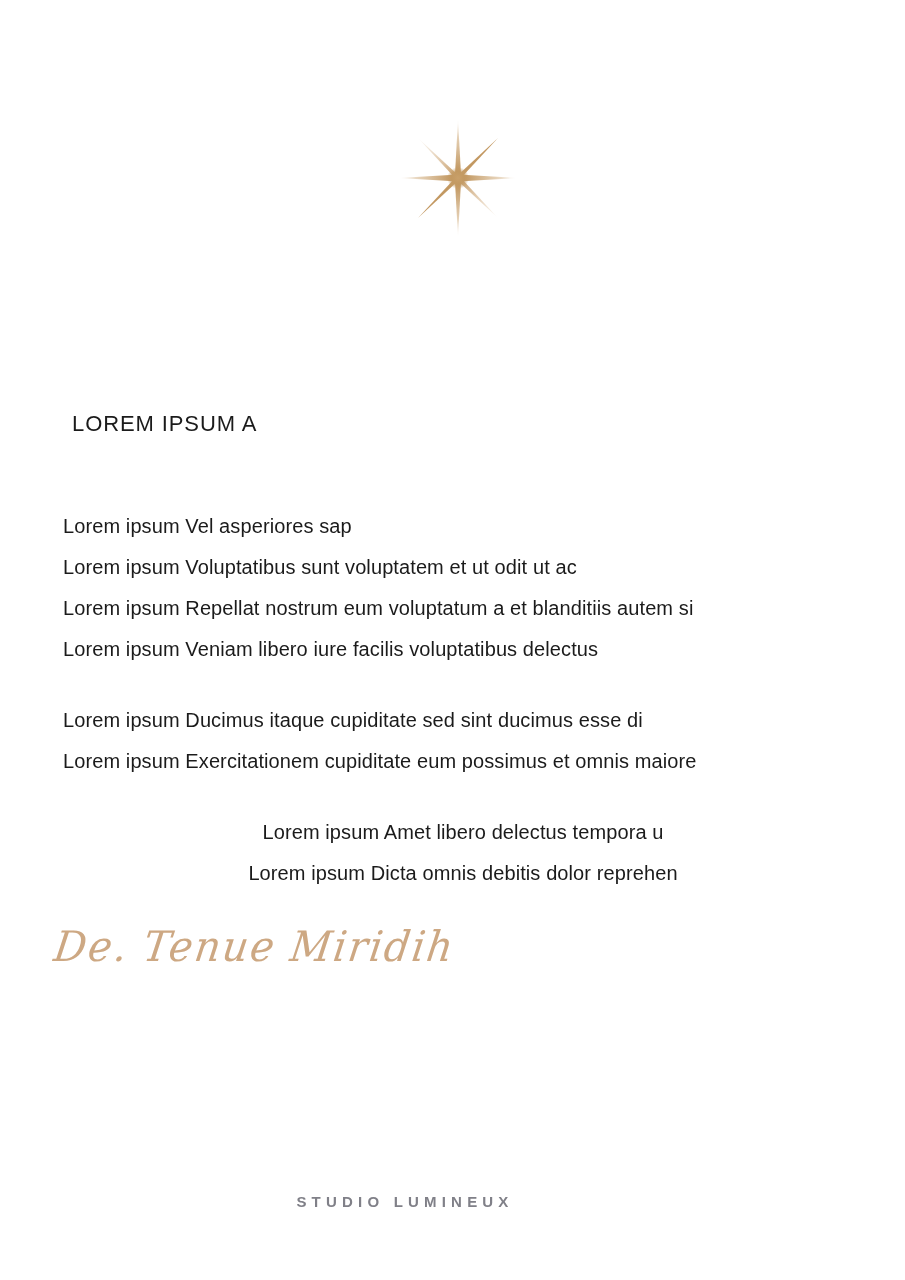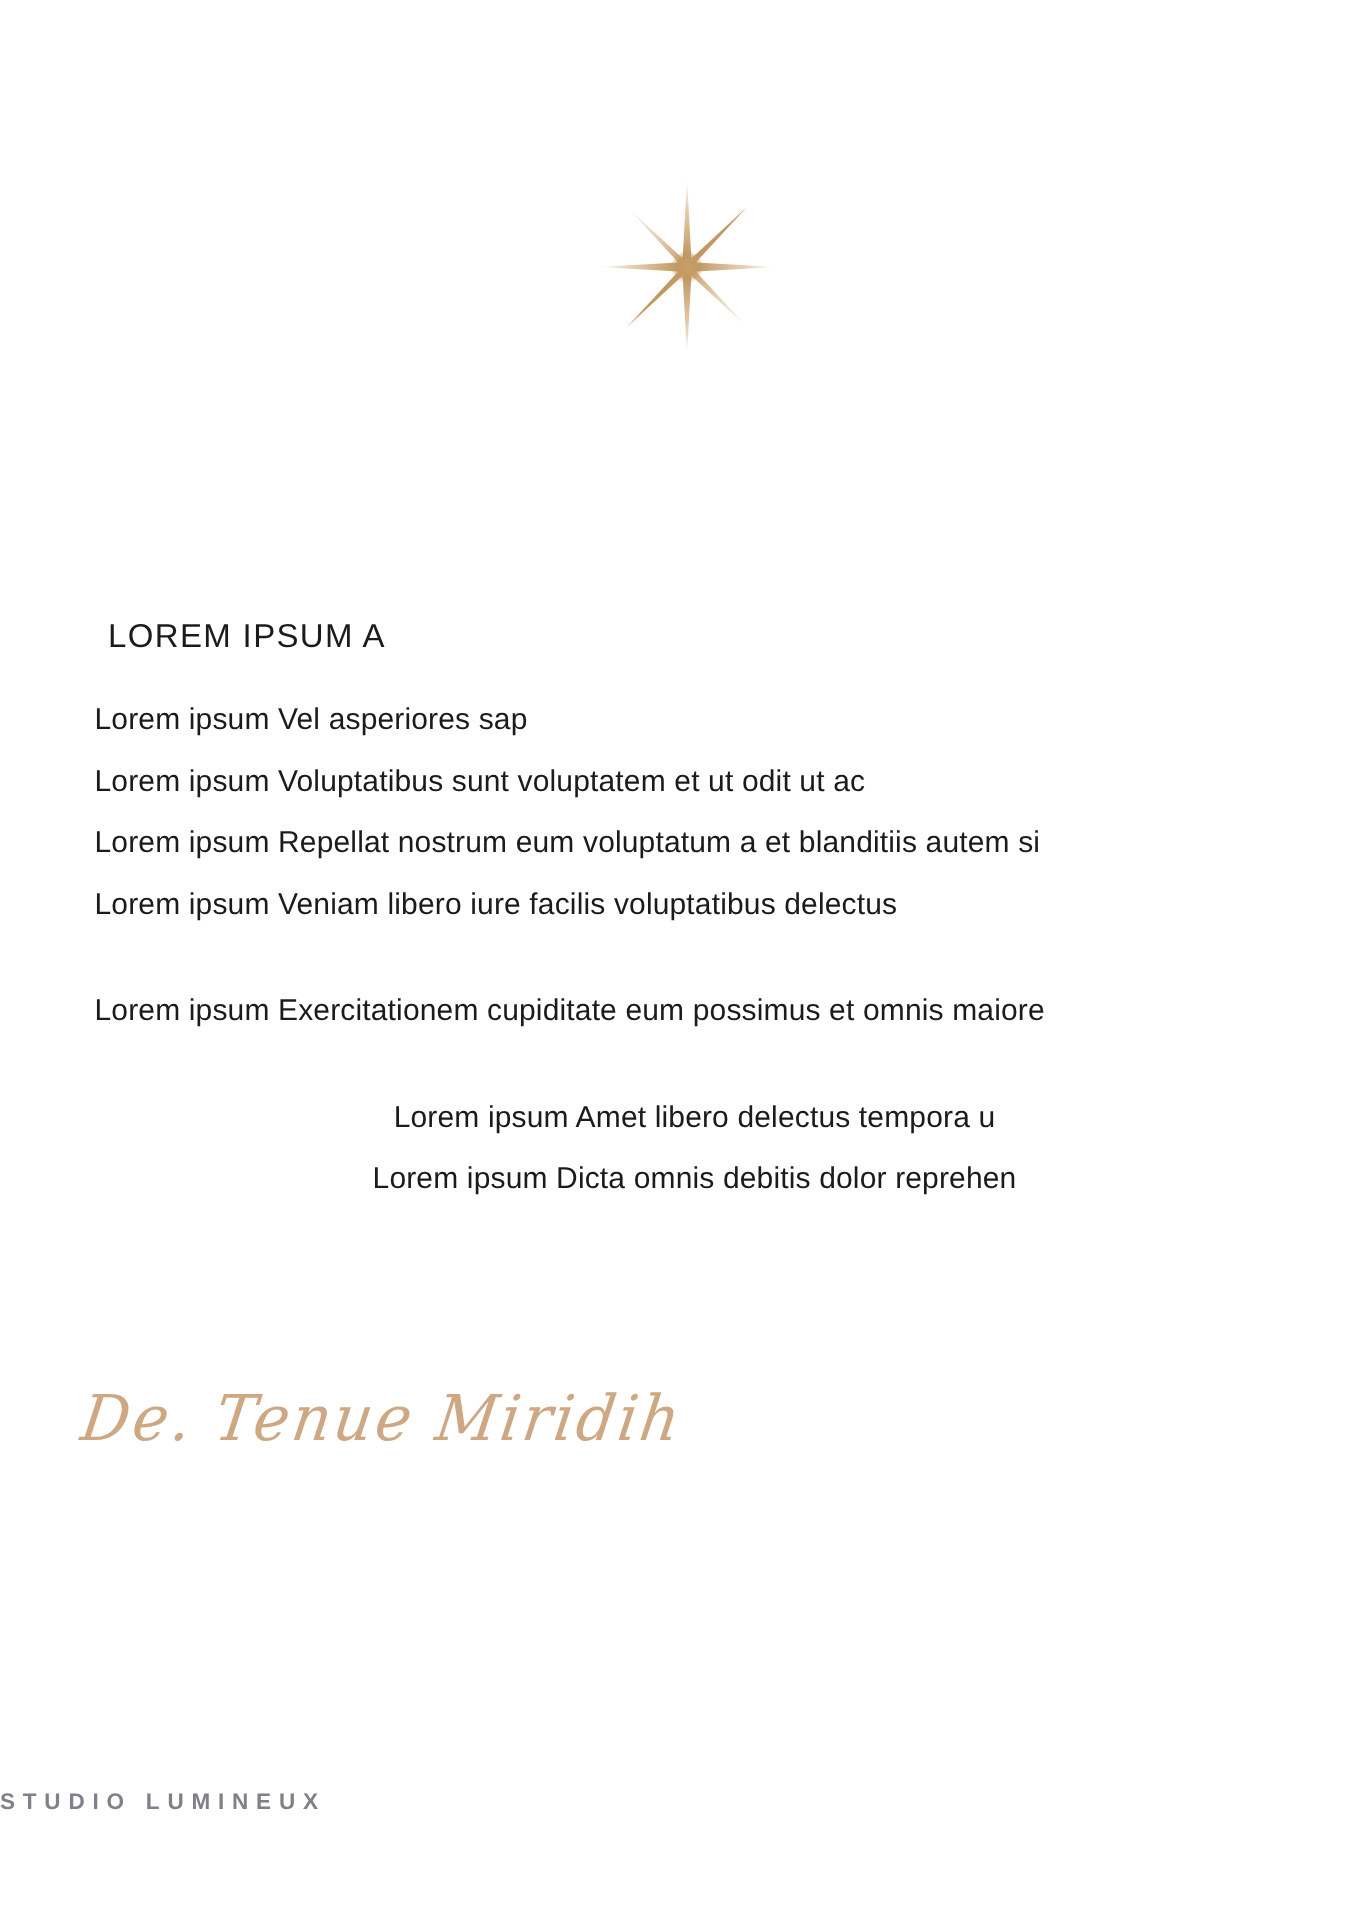--- a/index.html
+++ b/index.html
@@ -45,21 +45,21 @@
     font-weight: 400;
     color: #1b1b1b;
     letter-spacing: 0.9px;
     white-space: nowrap;
   }
 
   
   .body-area {
     position: absolute;
     left: 63px;
-    top: 460px;
+    top: 506px;
     width: 800px;
   }
   .para-block {
     margin: 0 0 30px 0;
   }
   .para-block:last-of-type {
     margin-bottom: 0;
     text-align: center;
   }
   .body-line {
@@ -87,20 +87,21 @@
     white-space: nowrap;
     opacity: 0.92;
   }
 
   
   .footer {
     position: absolute;
     left: 0;
     top: 1192px;
     width: 810px;
+    text-align: center;
   }
   .footer-brand {
     font-size: 15px;
     font-weight: 700;
     color: #808088;
     letter-spacing: 5.2px;
     line-height: 20px;
   }
   .footer-url {
     font-size: 16px;
@@ -165,20 +166,21 @@
   <div class="body-area">
 
     <div class="para-block">
       <div class="body-line">Lorem ipsum Vel asperiores sap</div>
       <div class="body-line">Lorem ipsum Voluptatibus sunt voluptatem et ut odit ut ac</div>
       <div class="body-line">Lorem ipsum Repellat nostrum eum voluptatum a et blanditiis autem si</div>
       <div class="body-line">Lorem ipsum Veniam libero iure facilis voluptatibus delectus</div>
     </div>
 
     <div class="para-block">
+      <div class="body-line">Lorem ipsum Ducimus itaque cupiditate sed sint ducimus esse di</div>
       <div class="body-line">Lorem ipsum Exercitationem cupiditate eum possimus et omnis maiore</div>
     </div>
 
     <div class="para-block">
       <div class="body-line">Lorem ipsum Amet libero delectus tempora u</div>
       <div class="body-line">Lorem ipsum Dicta omnis debitis dolor reprehen</div>
     </div>
 
   </div>
 

